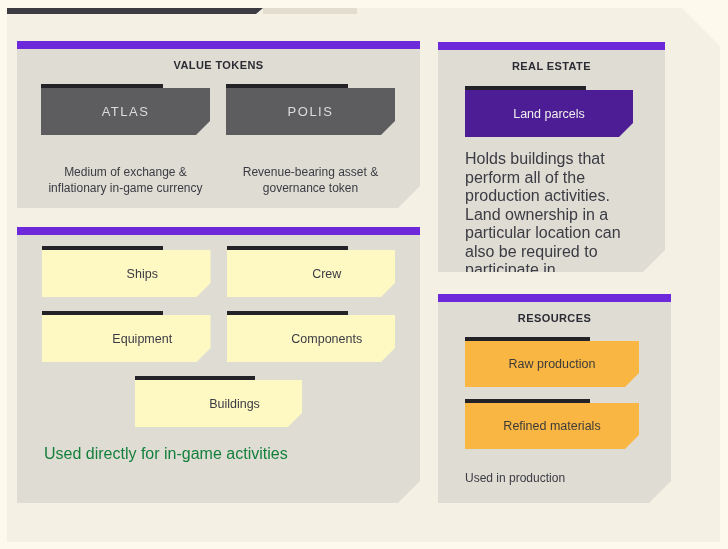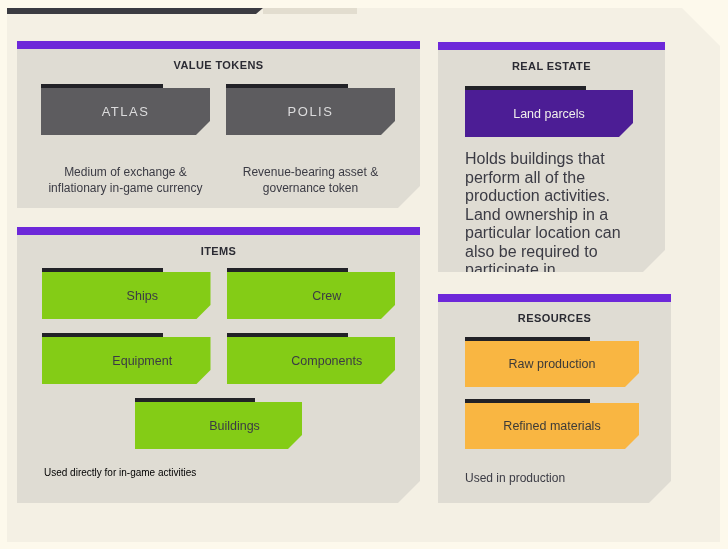--- a/index.html
+++ b/index.html
@@ -38,28 +38,28 @@
   .vt-row{margin-top:13px;padding-left:24px;}
   .items-grid{margin-top:11px;}
   .card{line-height:0;}
   .card-bar{height:4px;width:72%;background:#222227;}
   .card-body{
     height:47px;display:flex;align-items:center;justify-content:center;
     line-height:normal;font-size:12.5px;color:#3b3b44;
     clip-path:polygon(0 0, 100% 0, 100% calc(100% - 14px), calc(100% - 14px) 100%, 0 100%);
   }
   .card-dark .card-body{background:#5d5c5f;color:#dcdcdd;letter-spacing:1.5px;font-size:13px;}
-  .card-gray .card-body{background:#84cc16;padding-left:32px;}
+  .card-gray .card-body{background:#fef9c3;padding-left:32px;}
   .card-land .card-body{background:#4c1d95;color:#f1f0ec;}
   .card-yellow .card-body{background:#f9b642;height:46px;color:#3d3b38;}
   .token-desc{
     margin:15px -4px 0;text-align:center;font-size:12px;line-height:16px;color:#3b3b44;
   }
   .buildings-row{width:167px;margin:14px auto 0;}
-  .panel-footer{margin:18px 25px 0 27px;font-size:10px;color:#000000;}
+  .panel-footer{margin:18px 25px 0 27px;font-size:16px;color:#15803d;}
   .side-pad{padding:0 32px 0 27px;}
   .re-card{margin-top:14px;}
   .res-card{margin-top:13px;}
   .res-card + .res-card{margin-top:12px;}
   .re-desc{
     margin:13px 30px 0 27px;font-size:16px;line-height:18.5px;color:#3b3b44;
   }
   .res-footer{margin:22px 25px 0 27px;font-size:12px;color:#3b3b44;}
 </style>
 </head>
@@ -79,21 +79,20 @@
     <div class="card card-dark">
       <div class="card-bar"></div>
       <div class="card-body">POLIS</div>
     </div>
     <div class="token-desc">Medium of exchange &amp; inflationary in-game currency</div>
     <div class="token-desc">Revenue-bearing asset &amp; governance token</div>
   </div>
 </div>
 
 <div class="panel panel-items">
-  <h3 class="panel-title">ITEMS</h3>
   <div class="two-col items-grid">
     <div class="card card-gray">
       <div class="card-bar"></div>
       <div class="card-body">Ships</div>
     </div>
     <div class="card card-gray">
       <div class="card-bar"></div>
       <div class="card-body">Crew</div>
     </div>
     <div class="card card-gray">

